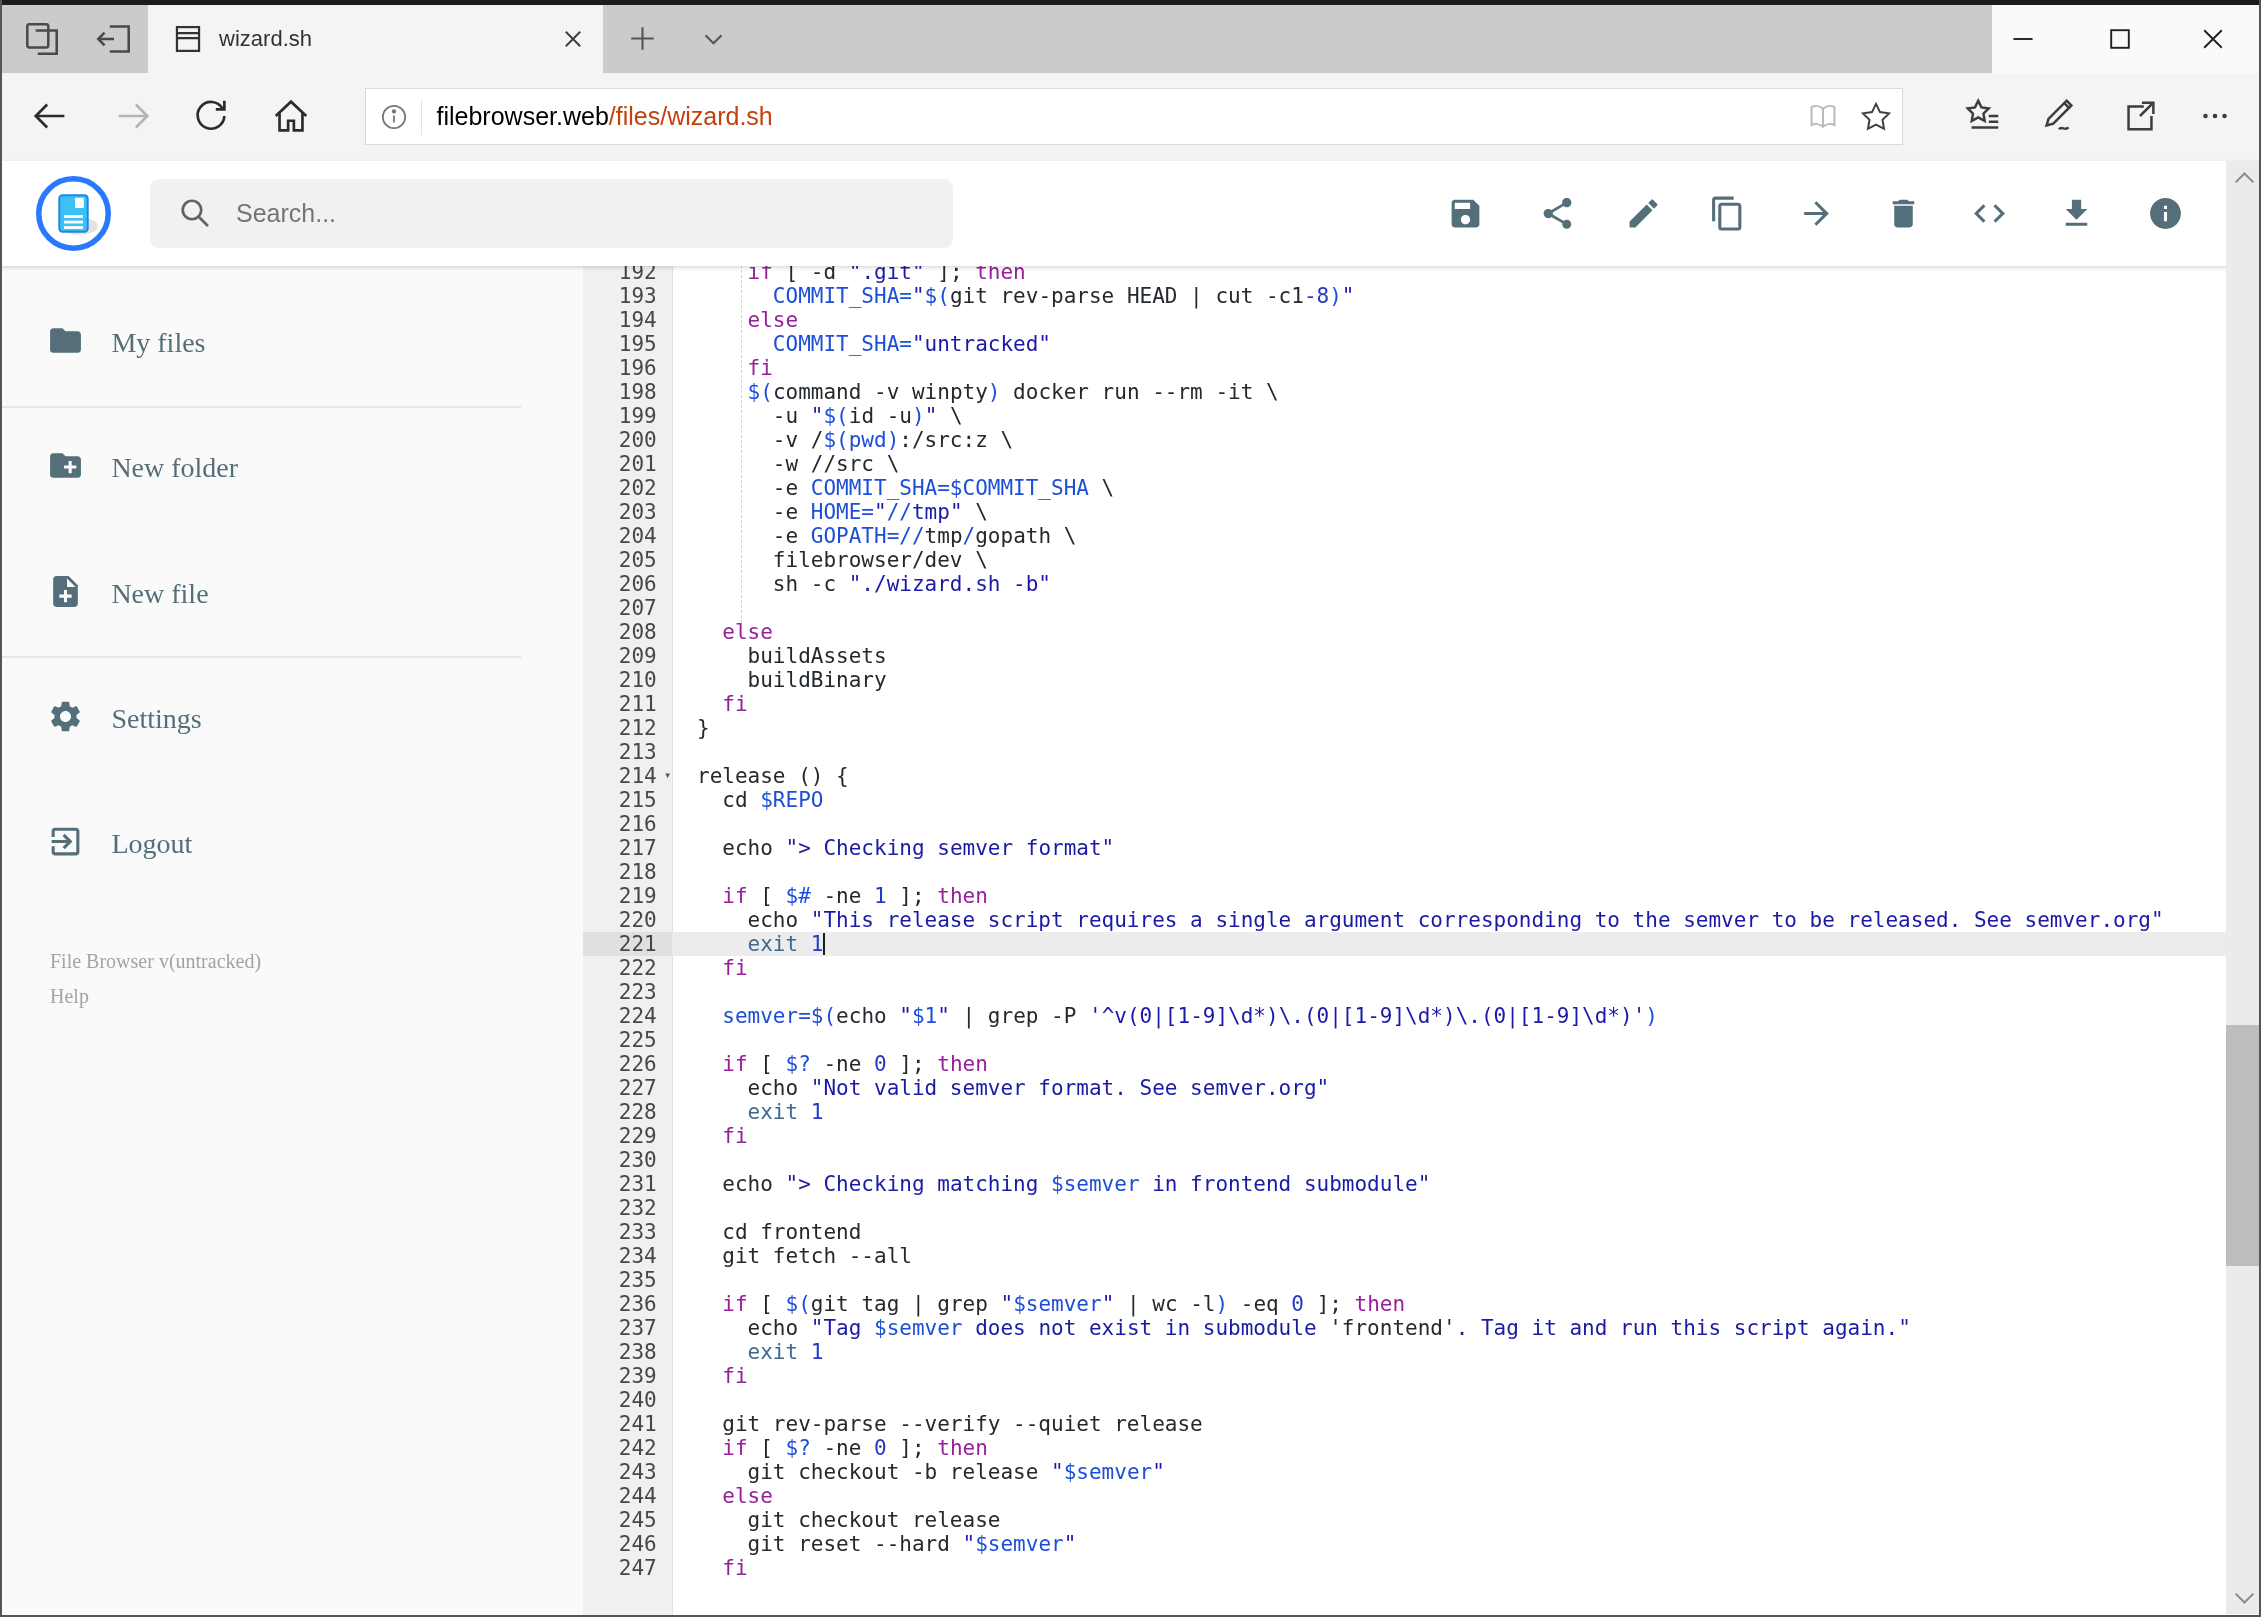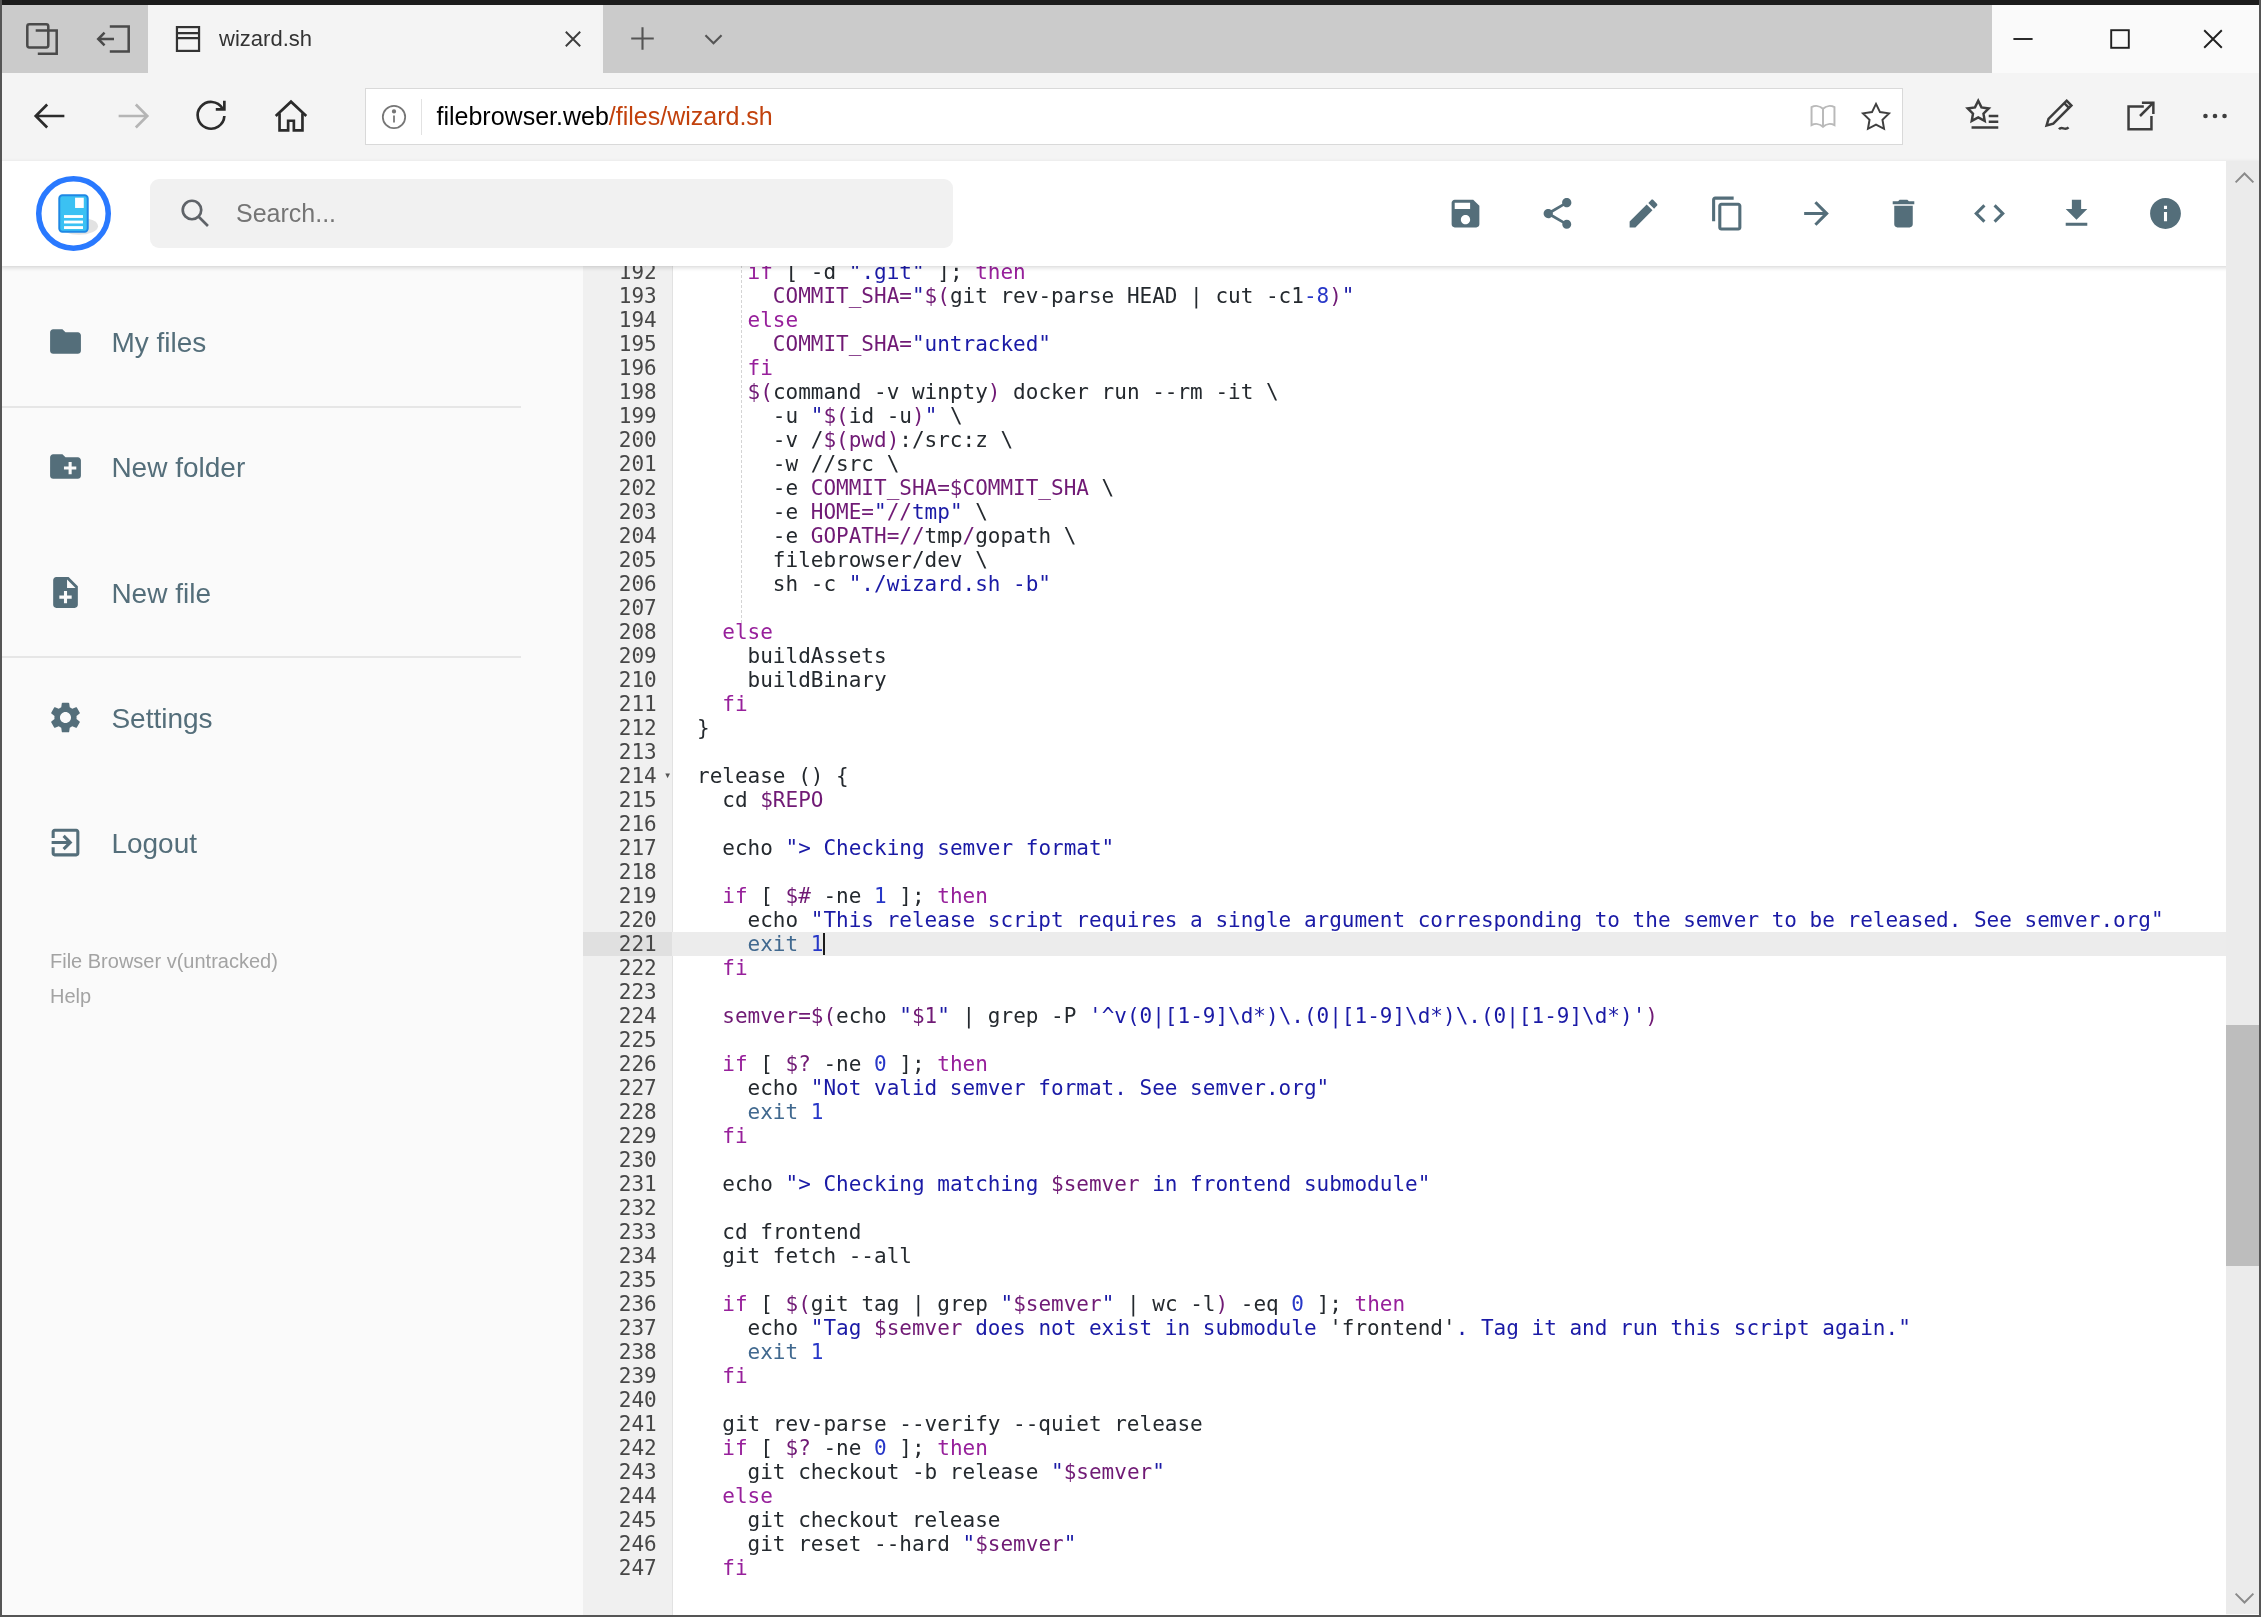--- a/index.html
+++ b/index.html
@@ -34,39 +34,39 @@
   .appheader{position:absolute;left:0;top:161px;width:2261px;height:105px;background:#fff;
              box-shadow:0 2.4px 4.8px rgba(0,0,0,0.18);z-index:20;}
   .logo{position:absolute;left:34px;top:13px;}
   .searchbox{position:absolute;left:150px;top:18px;width:803px;height:69px;background:#f1f1f1;
              border-radius:9px;display:flex;align-items:center;}
   .searchbox .mag{margin-left:26px;}
   .search-ph{font-size:25px;color:#9e9e9e;margin-left:21px;border:none;background:transparent;outline:none;
              font-family:"Liberation Sans",sans-serif;width:565px;}
   .tbicon{position:absolute;top:34px;width:37px;height:37px;cursor:pointer;}
   
-  .sidebar{position:absolute;left:0;top:266px;width:583px;height:1348px;}
+  .sidebar{position:absolute;left:0;top:266px;width:583px;height:1348px;font-family:Liberation Serif, serif;}
   .sb-item{position:absolute;left:0;width:583px;height:89px;display:flex;align-items:center;cursor:pointer;}
   .sb-item .sb-ic{margin-left:47px;}
   .sb-label{font-size:28px;color:#546e7a;margin-left:27.4px;}
   .sb-divider{position:absolute;left:0;width:521px;height:1.6px;background:#e6e6e6;}
   .sb-footer{position:absolute;left:50px;font-size:20px;color:#a3a3a3;line-height:35px;}
   
   .editor{position:absolute;left:583px;top:266px;width:1643px;height:1351px;background:#fff;overflow:hidden;}
   .gutterbg{position:absolute;left:0;top:0;bottom:0;width:89px;background:#f0f0f0;border-right:1.6px solid #e2e2e2;}
   .lines{position:absolute;left:0;top:-5.7px;right:0;}
   .row{display:flex;height:24px;position:relative;}
   .row.active{background:#ececec;}
   .gut{width:89px;min-width:89px;box-sizing:border-box;text-align:right;padding-right:15.3px;
        font-family:"DejaVu Sans Mono",monospace;font-size:21px;line-height:24px;color:#474747;position:relative;}
   .row.active .gut{background:#e0e0e0;}
   .fold{position:absolute;right:0.8px;top:4.8px;font-size:12px;color:#555;line-height:12px;}
   .code{font-family:"DejaVu Sans Mono",monospace;font-size:21px;line-height:24px;white-space:pre;
         padding-left:25px;color:#24292e;}
-  .pl{color:#24292e}.kw{color:#97209b}.str{color:#1a1aa6}.var{color:#701a75}.num{color:#2737c8}.bi{color:#41698f}
+  .pl{color:#24292e}.kw{color:#97209b}.str{color:#1a1aa6}.var{color:#1d4ed8}.num{color:#2737c8}.bi{color:#41698f}
   .cursor{display:inline-block;width:0;height:22px;border-left:2.4px solid #1b1b1b;vertical-align:-4px;}
   .indent-guide{position:absolute;left:158px;top:0;height:363px;border-left:1.6px dashed #d4d4d4;}
   
   .scrollbar{position:absolute;left:2226px;top:161px;width:36px;height:1453px;background:#ebebeb;z-index:30;}
   .sb-arrow{position:absolute;left:0;width:36px;height:32px;display:flex;align-items:center;justify-content:center;}
   .thumb{position:absolute;left:0;top:864px;width:36px;height:241px;background:#bdbdbd;}
 </style>
 </head>
 <body>
 

